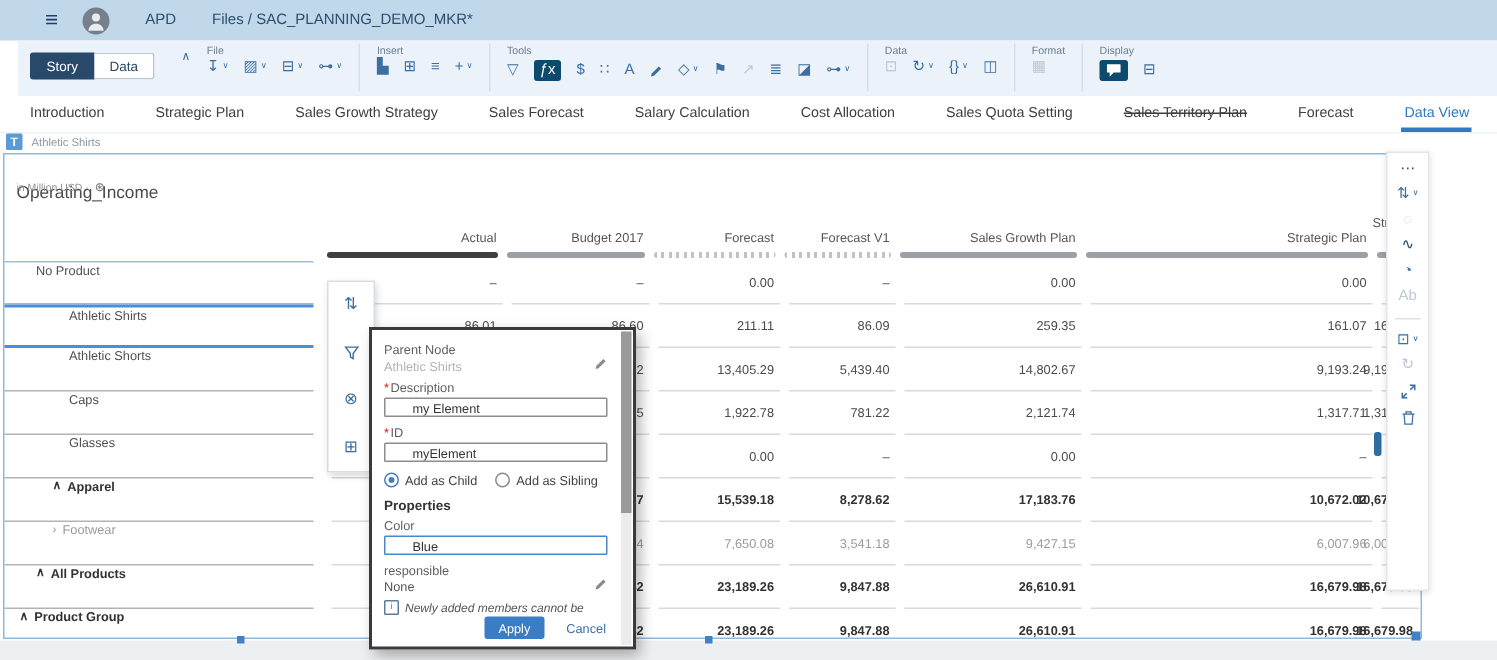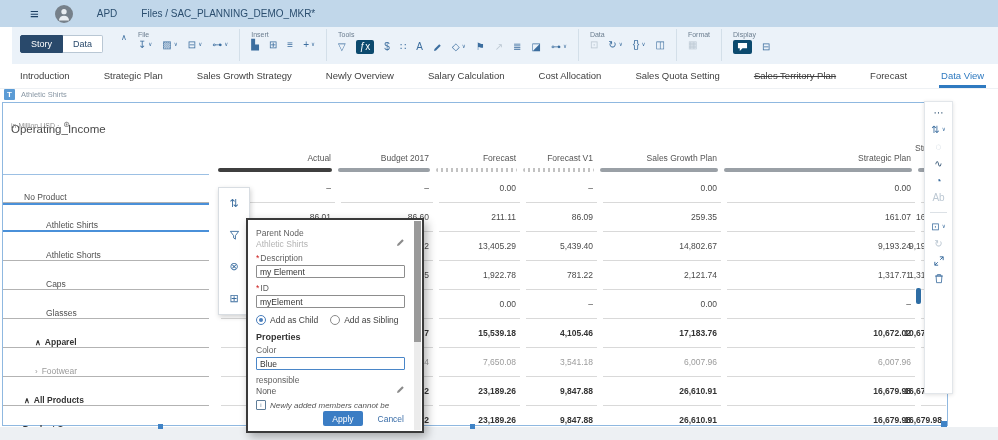--- a/index.html
+++ b/index.html
@@ -50,21 +50,21 @@
   .t-sub .icon{font-size:8px;color:#6b6b6b;}
   .t-head,.t-bars,.t-row{display:grid;}
   .t-grid{position:absolute;left:0;top:36px;right:0;}
   .t-h{font-size:8.5px;color:#555;text-align:right;padding:4px 4px 3px 0;align-self:end;cursor:pointer;}
   .t-bars>div{height:8px;display:flex;align-items:center;}
   .bar{height:4px;border-radius:2px;width:100%;margin:0 3px;}
   .b-dark{background:#3f3f3f;height:4.5px;}
   .b-gray{background:#9aa0a6;}
   .b-dotted{background:repeating-linear-gradient(90deg,#c2c2c2 0 2px,rgba(0,0,0,0) 2px 5px);height:3.5px;}
   .t-row{height:29px;}
-  .t-label{font-size:8.5px;color:#4f4f4f;display:flex;align-items:flex-end;border-bottom:1px solid #b3b3b3;
+  .t-label{font-size:8.5px;color:#4f4f4f;display:flex;align-items:flex-start;border-bottom:1px solid #b3b3b3;
            margin-right:6px;cursor:pointer;}
   .t-row.first .t-label{border-top:1px solid #9cc0e4;}
   .t-row.bold .t-label,.t-row.bold .t-val{font-weight:bold;color:#333;}
   .t-row.muted .t-label,.t-row.muted .t-val{color:#9b9b9b;}
   .t-row .t-label.selected{border-top:2px solid #4a90d9;border-bottom:2px solid #4a90d9;}
   .chev{font-size:8px;margin-right:4px;color:inherit;}
   .t-val{font-size:8.5px;color:#4a4a4a;display:flex;align-items:center;justify-content:flex-end;
          padding-right:4px;border-bottom:1px solid #d9d9d9;margin-left:6px;cursor:pointer;}
   
   .palette{position:absolute;left:218px;top:187px;width:30px;height:126px;background:#fff;
@@ -81,21 +81,21 @@
   .dialog{position:absolute;left:246px;top:218px;width:178px;height:215px;background:#fff;
           border:2px solid #3a3a3a;box-shadow:3px 4px 9px rgba(0,0,0,.3);z-index:10;
           box-sizing:border-box;padding:5px 17px 5px 8px;font-size:8.5px;overflow:hidden;}
   .dlg-scroll{position:absolute;right:1px;top:1px;bottom:1px;width:7px;background:#ececec;}
   .dlg-thumb{position:absolute;top:0;left:0;width:7px;height:58%;background:#9a9a9a;}
   .dlg-label{color:#5f5f5f;margin-top:3px;}
   .star{color:#cc1919;margin-right:1px;}
   .dlg-row{display:flex;justify-content:space-between;align-items:center;}
   .dlg-muted{color:#b3b3b3;}
   .dlg-input{width:100%;height:13px;border:1px solid #8d8d8d;font-family:"Liberation Sans",sans-serif;
-             font-size:8.5px;padding:0 3px;box-sizing:border-box;margin-top:2px;background:#fff;color:#333;border-radius:1px;}
+             font-size:8.5px;padding:0 18px;box-sizing:border-box;margin-top:2px;background:#fff;color:#333;border-radius:1px;}
   .dlg-input.focused{border:1.5px solid #4a86c8;}
   .radios{display:flex;gap:12px;margin-top:7px;align-items:center;color:#3f3f3f;}
   .radio{display:flex;align-items:center;gap:4px;cursor:pointer;}
   .rdot{width:8px;height:8px;border-radius:50%;border:1px solid #8a8a8a;display:flex;align-items:center;justify-content:center;}
   .radio.sel .rdot{border-color:#4a7ebb;}
   .radio.sel .rdot::after{content:"";width:4px;height:4px;border-radius:50%;background:#4a7ebb;}
   .dlg-props{font-weight:bold;font-size:9px;color:#333;margin-top:7px;}
   .note{display:flex;align-items:center;gap:4px;margin-top:4px;white-space:nowrap;overflow:hidden;}
   .info-i{flex:none;width:8px;height:8px;border:1px solid #5f7d99;color:#5f7d99;font-size:6px;
           display:flex;align-items:center;justify-content:center;border-radius:1px;font-style:normal;}
@@ -198,21 +198,21 @@
             <span class="icon">⊟</span>
           </div>
         </div>
       </div>
   </div>
 
   <div class="tabstrip" id="tabs">
       <div class="tab">Introduction</div>
       <div class="tab">Strategic Plan</div>
       <div class="tab">Sales Growth Strategy</div>
-      <div class="tab">Newly Overview</div>
+      <div class="tab">Sales Forecast</div>
       <div class="tab">Salary Calculation</div>
       <div class="tab">Cost Allocation</div>
       <div class="tab">Sales Quota Setting</div>
       <div class="tab struck">Sales Territory Plan</div>
       <div class="tab">Forecast</div>
       <div class="tab active">Data View</div>
     </div>
 
   <div class="context">
     <span class="ctx-badge">T</span>
@@ -321,34 +321,35 @@
           <div class="t-val">–</div>
         </div>
         <div class="t-row bold" style="grid-template-columns: 212px 120px 98px 87px 77px 124px 194px 31px;">
           <div class="t-label" style="padding-left: 32px;">
             <span class="chev">∧</span>
             <span>Apparel</span>
           </div>
           <div class="t-val"></div>
           <div class="t-val">97</div>
           <div class="t-val">15,539.18</div>
-          <div class="t-val">4,105.46</div>
+          <div class="t-val">8,278.62</div>
           <div class="t-val">17,183.76</div>
           <div class="t-val">10,672.02</div>
           <div class="t-val">10,672.02</div>
         </div>
         <div class="t-row muted" style="grid-template-columns: 212px 120px 98px 87px 77px 124px 194px 31px;">
           <div class="t-label" style="padding-left: 32px;">
             <span class="chev">›</span>
             <span>Footwear</span>
           </div>
           <div class="t-val"></div>
           <div class="t-val">44</div>
           <div class="t-val">7,650.08</div>
           <div class="t-val">3,541.18</div>
+          <div class="t-val">9,427.15</div>
           <div class="t-val">6,007.96</div>
           <div class="t-val">6,007.96</div>
         </div>
         <div class="t-row bold" style="grid-template-columns: 212px 120px 98px 87px 77px 124px 194px 31px;">
           <div class="t-label" style="padding-left: 21px;">
             <span class="chev">∧</span>
             <span>All Products</span>
           </div>
           <div class="t-val"></div>
           <div class="t-val">42</div>

